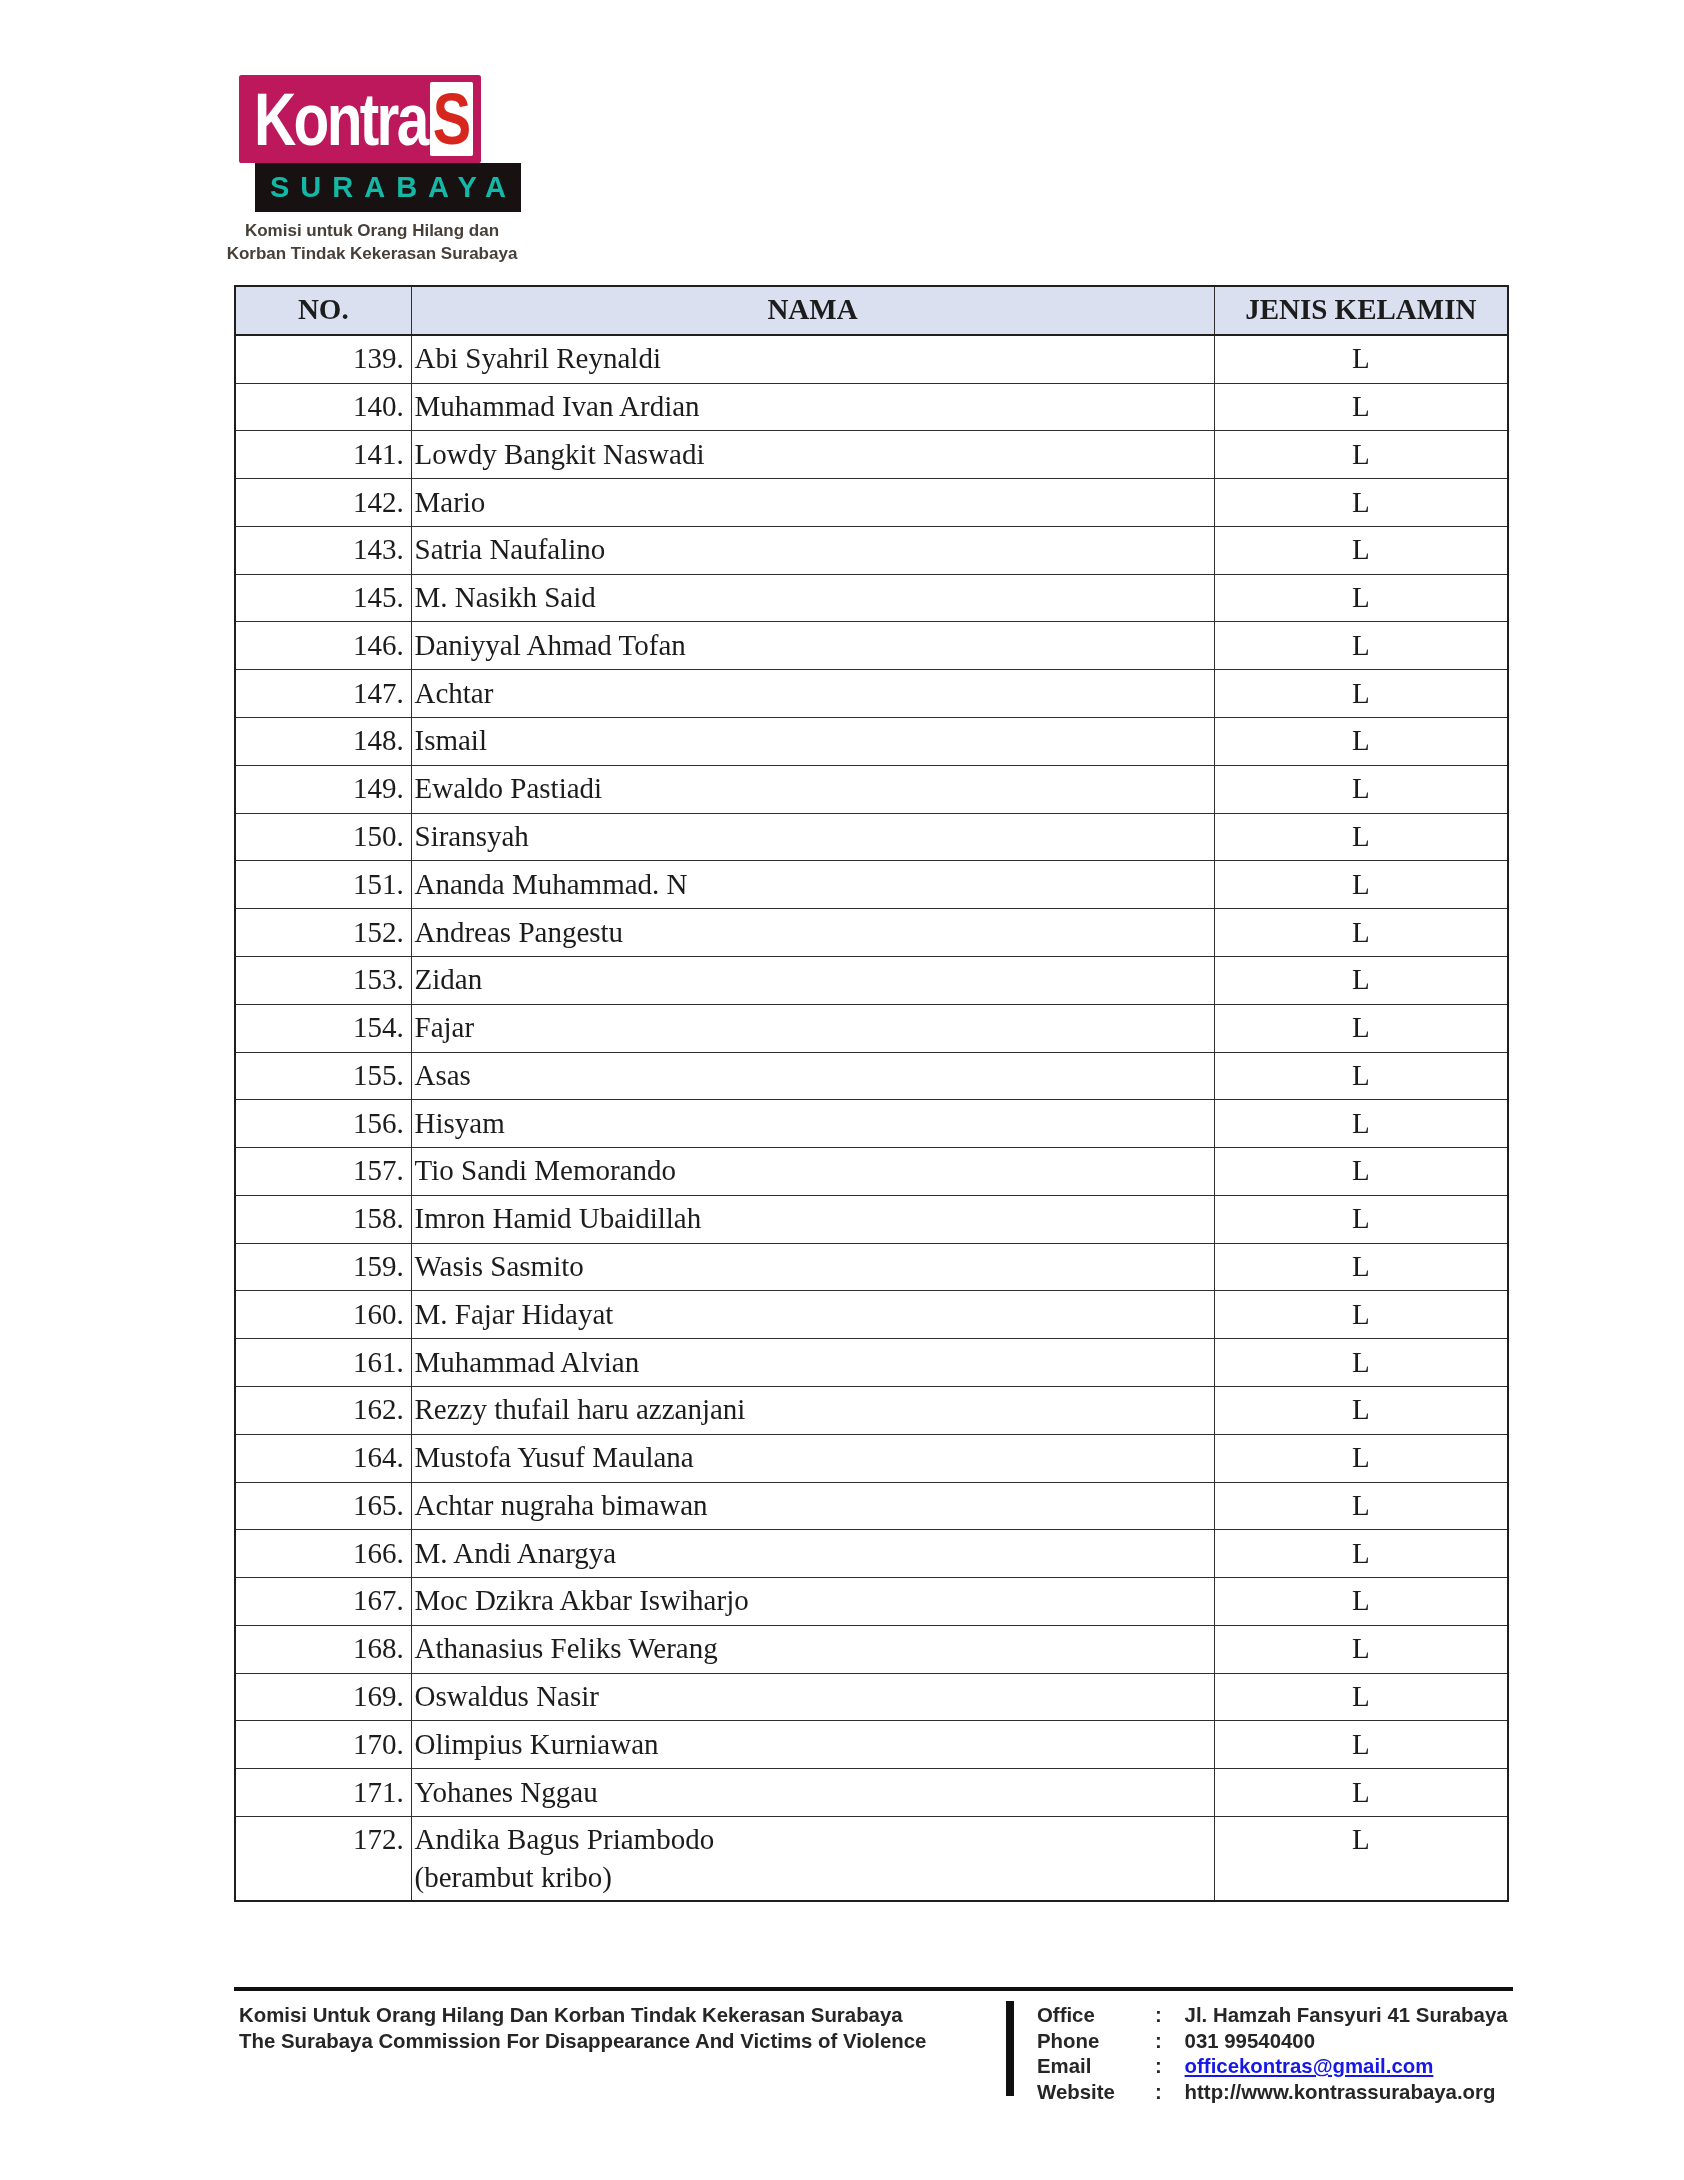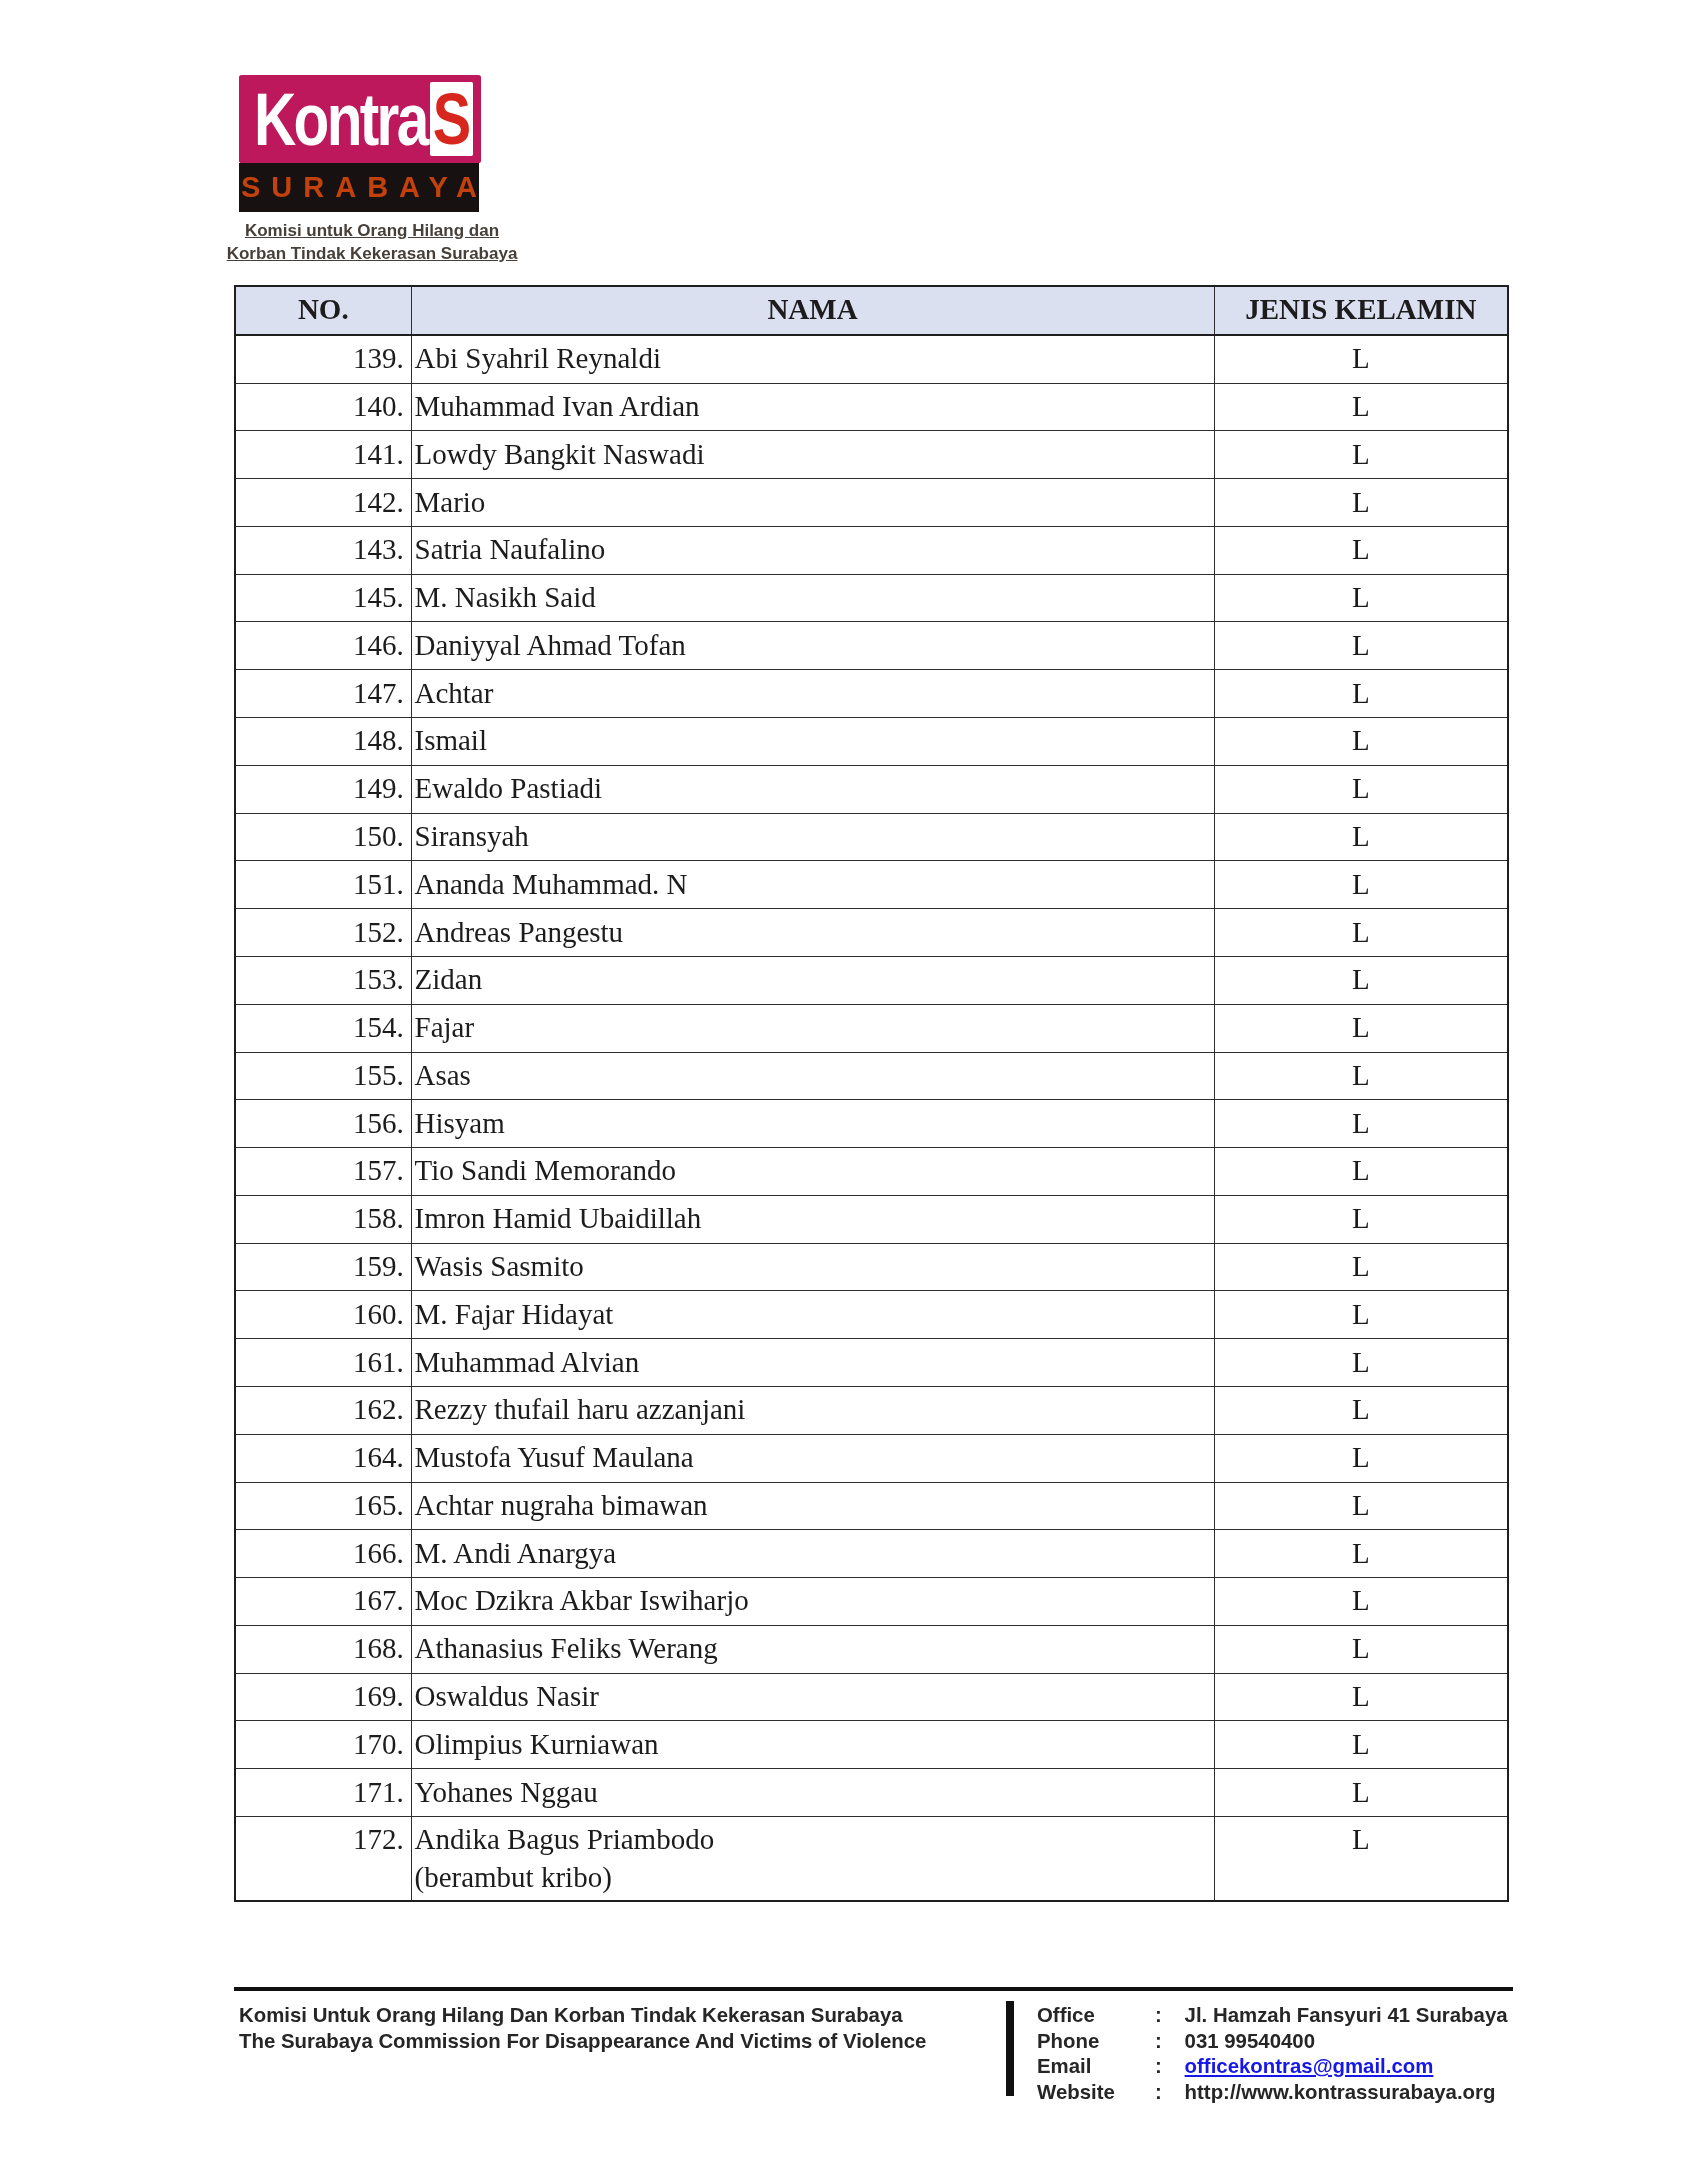--- a/index.html
+++ b/index.html
@@ -29,29 +29,29 @@
     position:absolute;right:7.7px;top:6.8px;bottom:6.8px;width:43px;
     background:#ffffff;border-radius:1.7px;
     display:flex;align-items:center;justify-content:center;
     overflow:hidden;
   }
   .logo-sbox span{
     font-size:72px;font-weight:bold;color:#d7261d;
     transform:scaleX(0.8);line-height:1;
   }
   .logo-black{
-    width:240px;height:49px;background:#171211;
+    width:266px;height:49px;background:#171211;
     display:flex;align-items:center;justify-content:center;
-    color:#c2410c;font-weight:bold;font-size:29px;
-    letter-spacing:11px;text-indent:11px;
+    color:#14b8a6;font-weight:bold;font-size:29px;
+    letter-spacing:11px;text-indent:11px;margin-left:16px;
   }
   .logo-tagline{
     width:358px;margin-left:-46px;margin-top:6.8px;
     text-align:center;font-size:17px;font-weight:bold;
-    color:#47403a;line-height:23px;text-decoration:underline;
+    color:#47403a;line-height:23px;
   }
 
   
   .roster{
     position:absolute;left:234px;top:285px;width:1273px;
     border-collapse:collapse;table-layout:fixed;
     font-family:"Liberation Serif",serif;
     font-size:29px;color:#1c1c1c;
   }
   .roster col.c-no{width:176px;}

